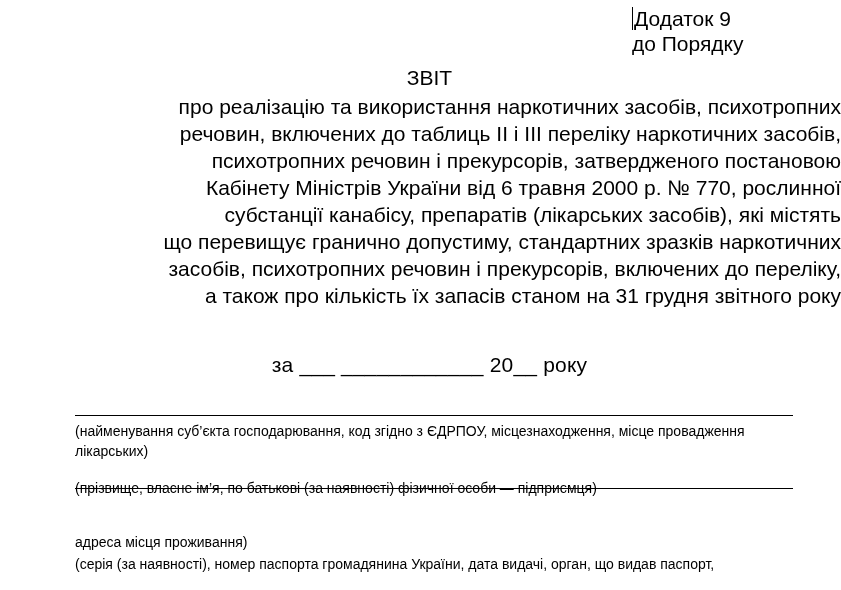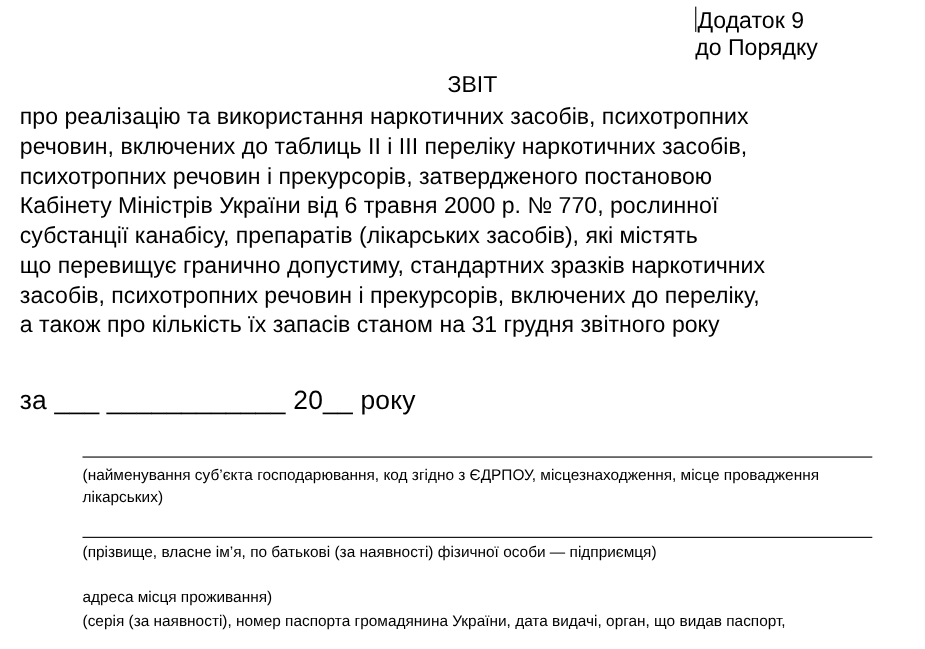--- a/index.html
+++ b/index.html
@@ -38,31 +38,31 @@
     width: 823px;
     text-align: center;
     font-size: 21px;
     line-height: 27px;
   }
   .body-text {
     position: absolute;
     top: 93px;
     left: 18px;
     width: 823px;
-    text-align: left;
+    text-align: right;
     font-size: 21px;
     line-height: 27px;
   }
   .period-line {
     position: absolute;
     top: 351px;
     left: 18px;
     width: 823px;
-    text-align: left;
-    font-size: 24px;
+    text-align: center;
+    font-size: 21px;
     line-height: 27px;
     letter-spacing: 0.2px;
   }
   
   .fill-line {
     position: absolute;
     left: 75px;
     width: 718px;
     height: 0;
     border-top: 1px solid #000000;
@@ -72,21 +72,21 @@
   
   .caption {
     position: absolute;
     left: 75px;
     width: 718px;
     text-align: left;
     font-size: 14px;
     line-height: 20px;
   }
   .caption-1 { top: 421px; }
-  .caption-2 { top: 491px; }
+  .caption-2 { top: 478px; }
   .caption-3 { top: 531px; line-height: 22px; }
 </style>
 </head>
 <body>
 
 <div class="page">
 
   <div class="annex-block">
     <div><span class="caret"></span><span>Додаток 9</span></div>
     <div>до Порядку</div>

